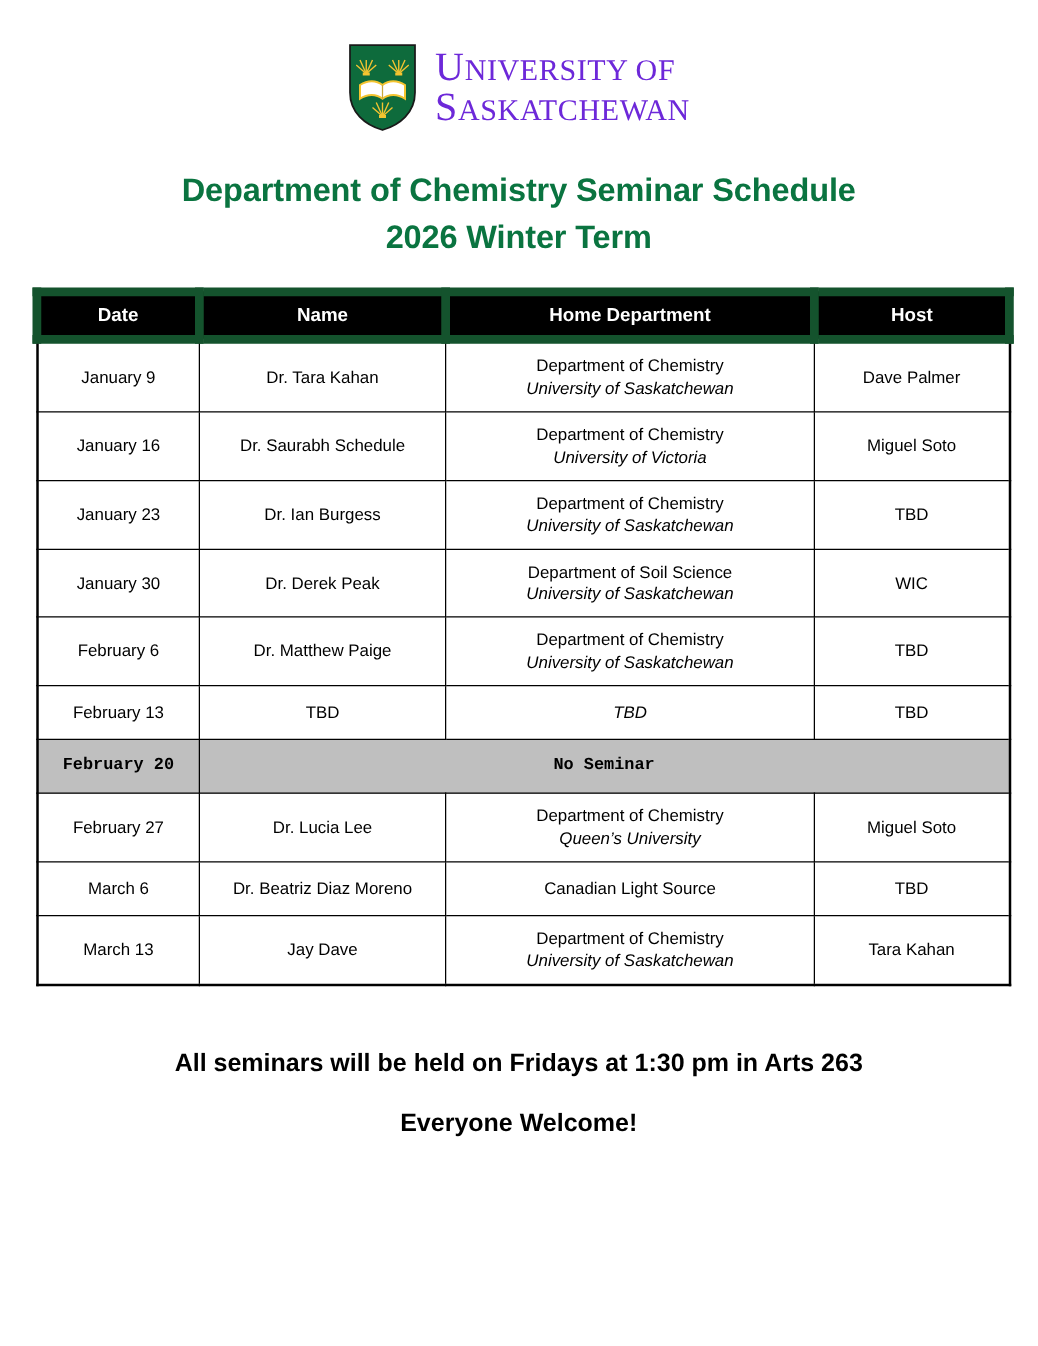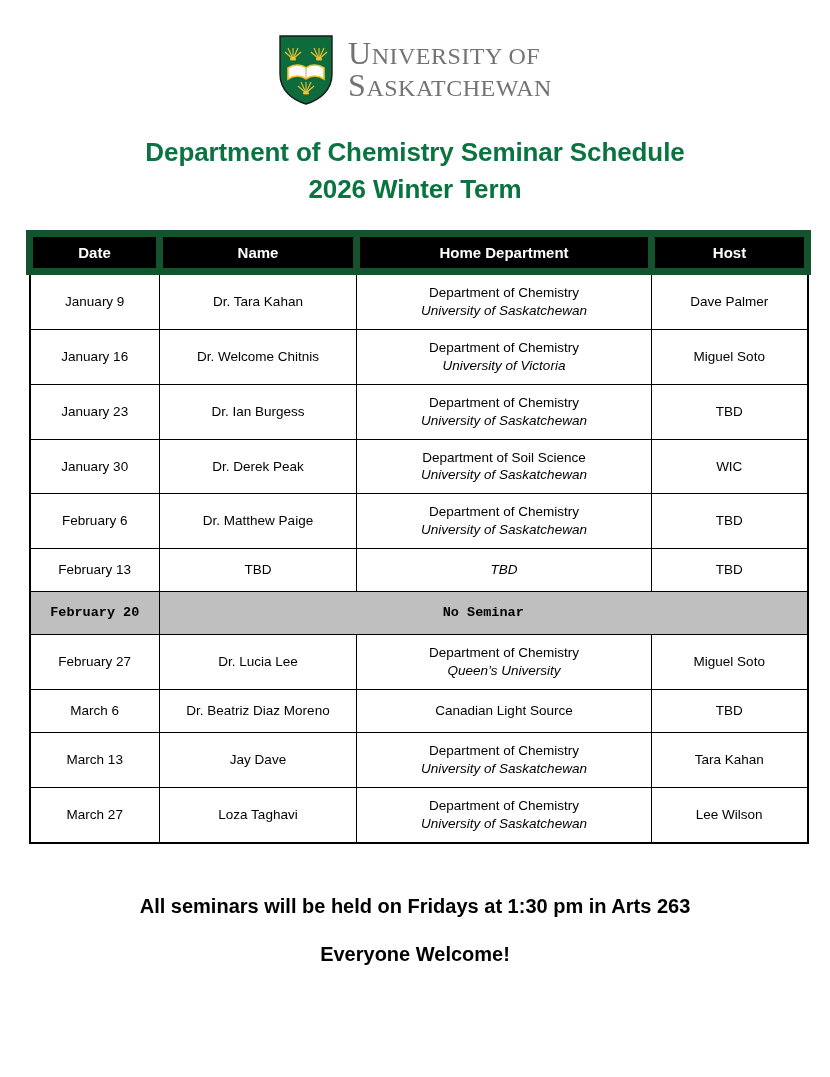--- a/index.html
+++ b/index.html
@@ -27,21 +27,21 @@
   .shield {
     width: 56px;
     height: 72px;
     position: relative;
   }
   .shield svg { display: block; }
 
   .wordmark {
     font-family: "Liberation Serif", serif;
     line-height: 0.99;
-    color: #737373;
+    color: #6d28d9;
     letter-spacing: 0.5px;
   }
   .wordmark .line {
     display: block;
     font-weight: normal;
     white-space: nowrap;
   }
   .wordmark .big { font-size: 32px; }
   .wordmark .sm  { font-size: 24px; }
   .wordmark .line1 { }
@@ -192,21 +192,21 @@
           <td>January 9</td>
           <td>Dr. Tara Kahan</td>
           <td class="dept">
             <span class="dept-org">Department of Chemistry</span>
             <span class="dept-inst">University of Saskatchewan</span>
           </td>
           <td>Dave Palmer</td>
         </tr>
         <tr>
           <td>January 16</td>
-          <td>Dr. Welcome Chitnis</td>
+          <td>Dr. Saurabh Schedule</td>
           <td class="dept">
             <span class="dept-org">Department of Chemistry</span>
             <span class="dept-inst">University of Victoria</span>
           </td>
           <td>Miguel Soto</td>
         </tr>
         <tr>
           <td>January 23</td>
           <td>Dr. Ian Burgess</td>
           <td class="dept">
@@ -264,29 +264,20 @@
         </tr>
         <tr>
           <td>March 13</td>
           <td>Jay Dave</td>
           <td class="dept">
             <span class="dept-org">Department of Chemistry</span>
             <span class="dept-inst">University of Saskatchewan</span>
           </td>
           <td>Tara Kahan</td>
         </tr>
-        <tr>
-          <td>March 27</td>
-          <td>Loza Taghavi</td>
-          <td class="dept">
-            <span class="dept-org">Department of Chemistry</span>
-            <span class="dept-inst">University of Saskatchewan</span>
-          </td>
-          <td>Lee Wilson</td>
-        </tr>
       </tbody>
   </table>
 </div>
 
 <div class="notes">
   <div class="note-line first">All seminars will be held on Fridays at 1:30 pm in Arts 263</div>
   <div class="note-line">Everyone Welcome!</div>
 </div>
 
 </body></html>

